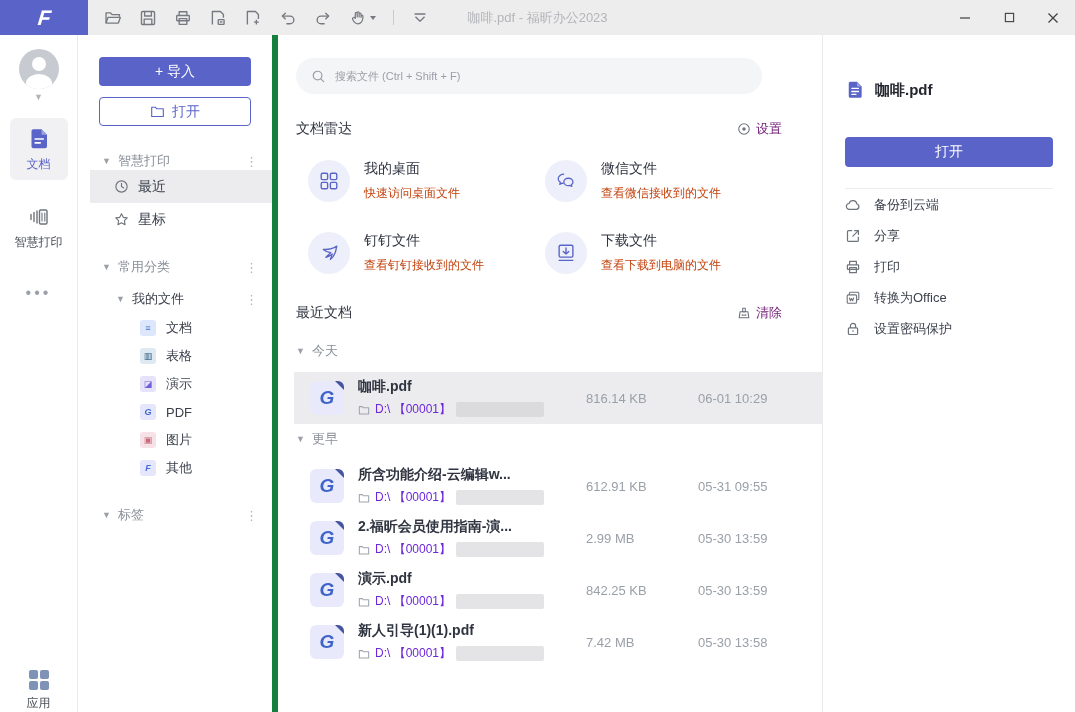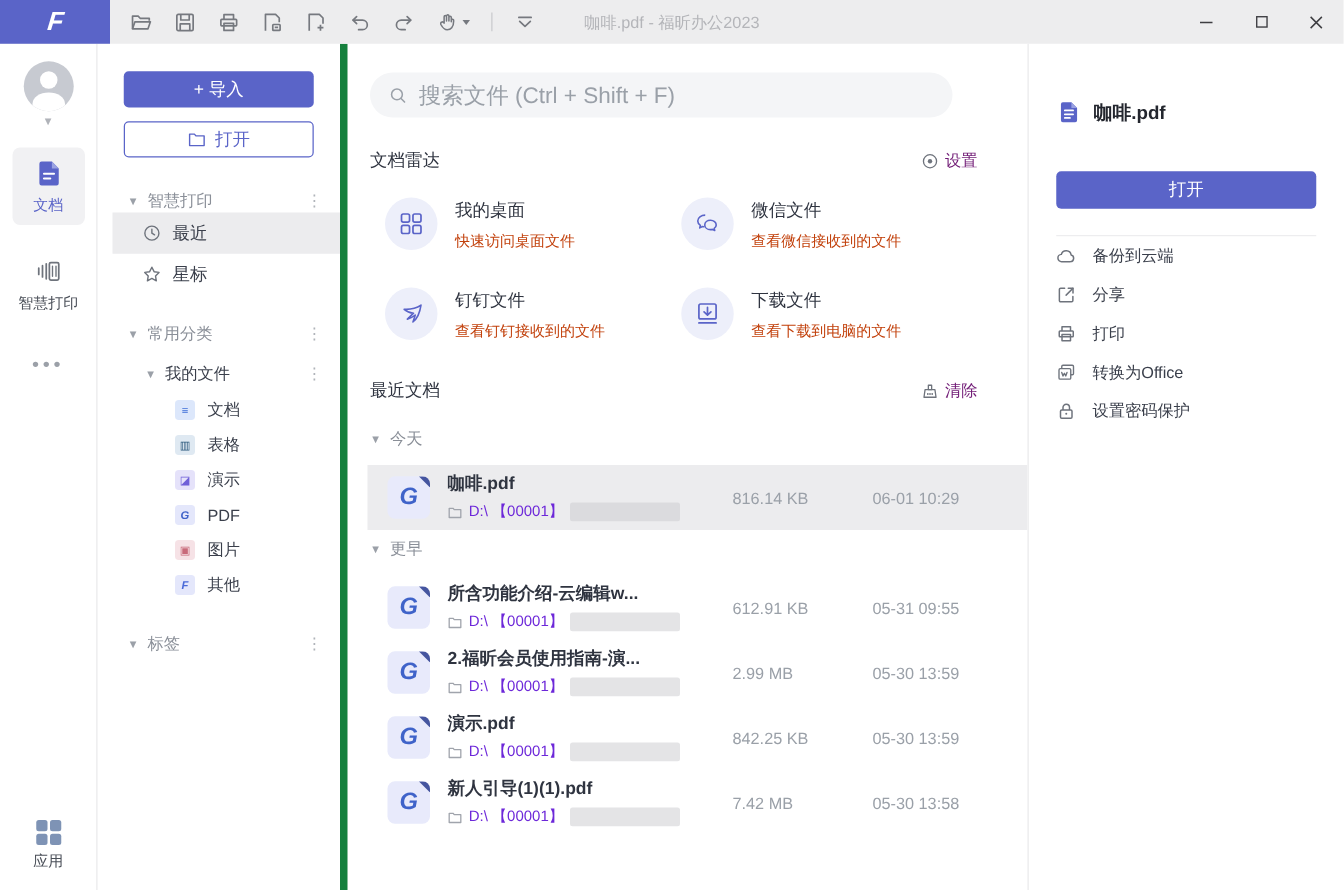--- a/index.html
+++ b/index.html
@@ -29,21 +29,21 @@
   .avatar { margin-top:14px; width:40px; height:40px; border-radius:50%; background:#c7cad1; position:relative; overflow:hidden; cursor:pointer; }
   .avatar .head { position:absolute; left:13px; top:8px; width:14px; height:14px; border-radius:50%; background:#fff; }
   .avatar .body { position:absolute; left:7px; top:25px; width:26px; height:18px; border-radius:50% 50% 0 0; background:#fff; }
   .avatar-chev { margin-top:3px; color:#b0b3b9; font-size:9px; cursor:pointer; }
   .rail-item { margin-top:16px; width:58px; padding:9px 0 7px; border-radius:6px; display:flex; flex-direction:column; align-items:center; gap:5px; cursor:pointer; }
   .rail-item.active { background:#f1f1f3; }
   .rail-item .lbl { font-size:12px; color:#4a4f58; }
   .rail-item.active .lbl { color:#5a64c8; }
   .rail-dots { margin-top:26px; color:#9ba0a8; font-size:16px; letter-spacing:3px; cursor:pointer; }
   .rail-spacer { flex:1; }
-  .rail-apps { margin-bottom:14px; display:flex; flex-direction:column; align-items:center; gap:5px; cursor:pointer; }
+  .rail-apps { display:flex; flex-direction:column; align-items:center; gap:5px; cursor:pointer; }
   .apps-grid { width:20px; height:20px; display:grid; grid-template-columns:9px 9px; grid-template-rows:9px 9px; gap:2px; }
   .apps-grid i { background:#7e93b5; border-radius:2px; }
   .rail-apps .lbl { font-size:12px; color:#4a4f58; }
 
   
   .nav { width:200px; flex:none; border-right:6px solid #15803d; padding-top:22px; overflow:hidden; }
   .btn-import { margin:0 21px; height:29px; background:#5a64c8; border-radius:4px; color:#fff; font-size:14px; display:flex; align-items:center; justify-content:center; cursor:pointer; }
   .btn-open { margin:11px 21px 0; height:29px; background:#fff; border:1px solid #5a64c8; border-radius:4px; color:#5a64c8; font-size:14px; display:flex; align-items:center; justify-content:center; gap:7px; cursor:pointer; }
   .nav-section { margin-top:26px; padding:0 14px 0 24px; display:flex; align-items:center; gap:7px; font-size:13px; color:#8a8f98; cursor:pointer; }
   .nav-section.sub { margin-top:8px; padding-left:38px; height:30px; color:#3a3f4b; font-size:13px; }
@@ -57,27 +57,27 @@
   .mini-doc   { background:#dce7fb; color:#3f6fd8; }
   .mini-sheet { background:#dfe9f2; color:#2e5b7e; }
   .mini-slide { background:#e5e2fa; color:#6f5fd8; }
   .mini-pdf   { background:#e4e7fb; color:#3f62c8; font-style:italic; }
   .mini-img   { background:#f6e2e6; color:#c86a7a; }
   .mini-other { background:#e4e7fb; color:#4a6ad8; font-style:italic; }
 
   
   .main { flex:1; min-width:0; overflow:hidden; padding-left:16px; }
   .search { margin:23px 60px 0 2px; height:36px; border-radius:18px; background:#f4f5f7; display:flex; align-items:center; gap:9px; padding:0 15px; color:#9aa0a8; }
-  .search input { border:none; outline:none; background:transparent; flex:1; font-size:18px; color:#3a3f4b; font-family:inherit; }
+  .search input { border:none; outline:none; background:transparent; flex:1; font-size:11px; color:#3a3f4b; font-family:inherit; }
   .search input::placeholder { color:#9aa0a8; }
   .sec-head { margin:26px 40px 0 2px; display:flex; align-items:center; justify-content:space-between; }
   .sec-title { font-size:14px; color:#2f3440; }
   .sec-action { display:flex; align-items:center; gap:5px; font-size:13px; color:#701a75; cursor:pointer; }
   .radar-grid { margin:20px 40px 0 14px; display:grid; grid-template-columns:1fr 1fr; row-gap:28px; }
-  .radar-item { display:flex; gap:14px; cursor:pointer; }
+  .radar-item { display:flex; gap:14px; cursor:pointer;align-items:flex-end; }
   .radar-circ { width:42px; height:42px; border-radius:50%; background:#edeffa; color:#5a64c8; display:flex; align-items:center; justify-content:center; flex:none; }
   .radar-title { font-size:14px; color:#2f3440; margin-top:2px; }
   .radar-sub { font-size:12px; color:#c2410c; margin-top:7px; }
   .group-label { margin:20px 0 0 2px; display:flex; align-items:center; gap:7px; font-size:13px; color:#8a8f98; cursor:pointer; }
   .file-row { height:52px; display:flex; align-items:center; padding-left:16px; margin-top:0; cursor:pointer; }
   .file-row.first { margin-top:12px; }
   .file-row.selected { background:#ececee; }
   .ficon { width:34px; height:34px; border-radius:6px; background:#e8eafb; position:relative; display:flex; align-items:center; justify-content:center; margin-right:14px; flex:none; }
   .ficon .g { color:#3f63c9; font-size:19px; font-weight:800; font-style:italic; }
   .ficon .fold { position:absolute; top:0; right:0; width:0; height:0; border-left:9px solid transparent; border-top:9px solid #45559f; border-top-right-radius:6px; }

